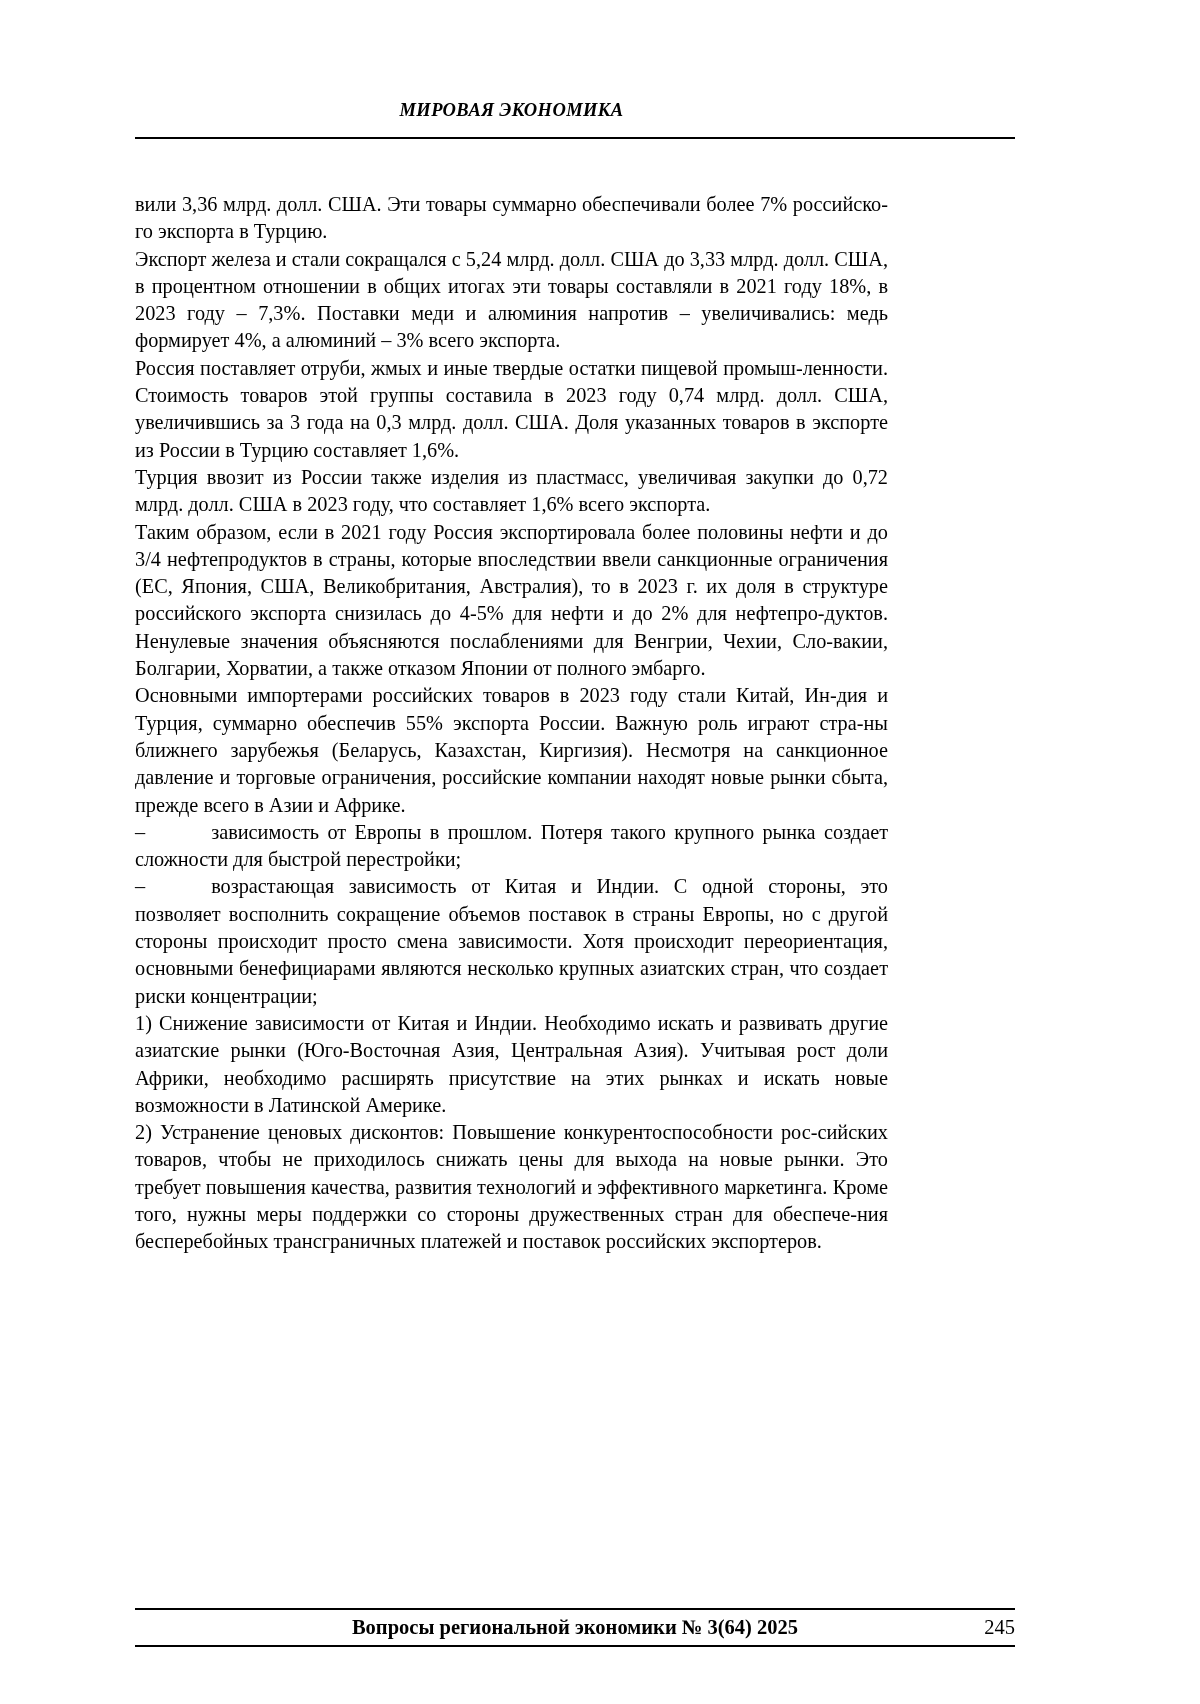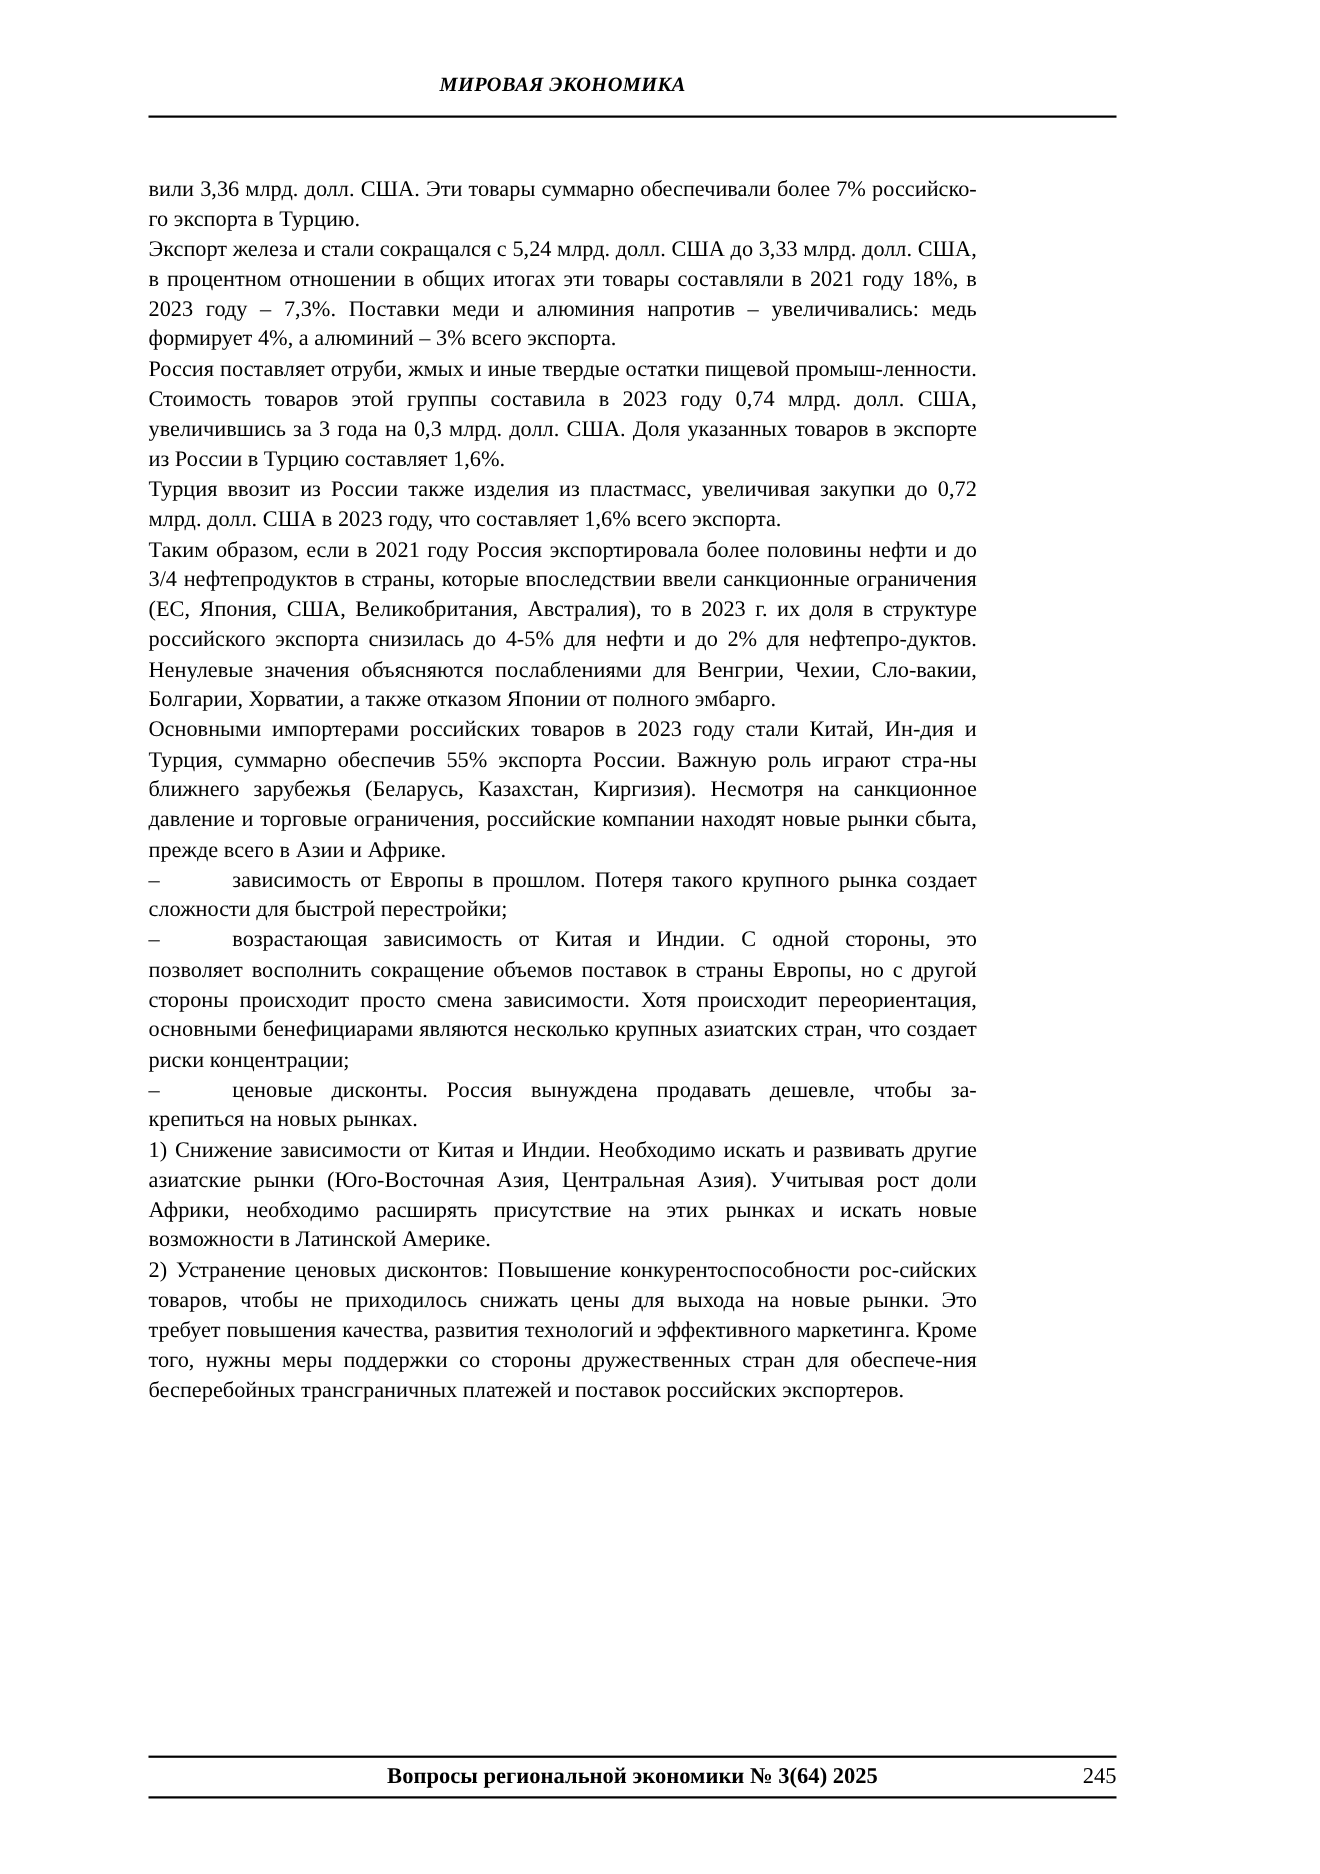--- a/index.html
+++ b/index.html
@@ -11,21 +11,21 @@
     width: 1200px;
     height: 1704px;
     font-family: "Liberation Serif", "DejaVu Serif", serif;
     color: #000000;
     position: relative;
   }
   .page {
     width: 1008px;
     height: 1704px;
     box-sizing: border-box;
-    padding: 60px 120px 40px 135px;
+    padding: 92px 120px 40px 135px;
     position: relative;
   }
   .running-head {
     text-align: center;
     font-style: italic;
     font-weight: bold;
     font-size: 18.5px;
     letter-spacing: 0.4px;
     margin-top: 8px;
     margin-bottom: 16px;
@@ -55,21 +55,21 @@
     text-indent: 46px;
   }
   .p-dashitem .dash-gap {
     display: inline-block;
     width: 66px;
   }
   .footer {
     position: absolute;
     left: 135px;
     right: 120px;
-    bottom: 69px;
+    bottom: 57px;
   }
   .rule-bottom-1 {
     border-bottom: 2.2px solid #000;
     width: 880px;
     margin: 0 auto 6px auto;
   }
   .footer-row {
     display: flex;
     align-items: baseline;
     justify-content: center;
@@ -106,21 +106,20 @@
   <div class="body-text">
     <p>вили 3,36 млрд. долл. США. Эти товары суммарно обеспечивали более 7% российско-го экспорта в Турцию.</p>
     <p class="p-indent">Экспорт железа и стали сокращался с 5,24 млрд. долл. США до 3,33 млрд. долл. США, в процентном отношении в общих итогах эти товары составляли в 2021 году 18%, в 2023 году – 7,3%. Поставки меди и алюминия напротив – увеличивались: медь формирует 4%, а алюминий – 3% всего экспорта.</p>
     <p class="p-indent">Россия поставляет отруби, жмых и иные твердые остатки пищевой промыш-ленности. Стоимость товаров этой группы составила в 2023 году 0,74 млрд. долл. США, увеличившись за 3 года на 0,3 млрд. долл. США. Доля указанных товаров в экспорте из России в Турцию составляет 1,6%.</p>
     <p class="p-indent">Турция ввозит из России также изделия из пластмасс, увеличивая закупки до 0,72 млрд. долл. США в 2023 году, что составляет 1,6% всего экспорта.</p>
     <p class="p-indent">Таким образом, если в 2021 году Россия экспортировала более половины нефти и до 3/4 нефтепродуктов в страны, которые впоследствии ввели санкционные ограничения (ЕС, Япония, США, Великобритания, Австралия), то в 2023 г. их доля в структуре российского экспорта снизилась до 4-5% для нефти и до 2% для нефтепро-дуктов. Ненулевые значения объясняются послаблениями для Венгрии, Чехии, Сло-вакии, Болгарии, Хорватии, а также отказом Японии от полного эмбарго.</p>
     <p class="p-indent">Основными импортерами российских товаров в 2023 году стали Китай, Ин-дия и Турция, суммарно обеспечив 55% экспорта России. Важную роль играют стра-ны ближнего зарубежья (Беларусь, Казахстан, Киргизия). Несмотря на санкционное давление и торговые ограничения, российские компании находят новые рынки сбыта, прежде всего в Азии и Африке.</p>
 
     <p class="p-dashitem"><span>–</span><span class="dash-gap"></span><span>зависимость от Европы в прошлом. Потеря такого крупного рынка создает сложности для быстрой перестройки;</span></p>
     <p class="p-dashitem"><span>–</span><span class="dash-gap"></span><span>возрастающая зависимость от Китая и Индии. С одной стороны, это позволяет восполнить сокращение объемов поставок в страны Европы, но с другой стороны происходит просто смена зависимости. Хотя происходит переориентация, основными бенефициарами являются несколько крупных азиатских стран, что создает риски концентрации;</span></p>
-    <p class="p-dashitem"><span>–</span><span class="dash-gap"></span><span>ценовые дисконты. Россия вынуждена продавать дешевле, чтобы за-крепиться на новых рынках.</span></p>
 
     <p class="p-indent">1) Снижение зависимости от Китая и Индии. Необходимо искать и развивать другие азиатские рынки (Юго-Восточная Азия, Центральная Азия). Учитывая рост доли Африки, необходимо расширять присутствие на этих рынках и искать новые возможности в Латинской Америке.</p>
     <p class="p-indent">2) Устранение ценовых дисконтов: Повышение конкурентоспособности рос-сийских товаров, чтобы не приходилось снижать цены для выхода на новые рынки. Это требует повышения качества, развития технологий и эффективного маркетинга. Кроме того, нужны меры поддержки со стороны дружественных стран для обеспече-ния бесперебойных трансграничных платежей и поставок российских экспортеров.</p>
   </div>
 
   <div class="footer">
     <div class="rule-bottom-1"></div>
     <div class="footer-row">
       <div class="footer-title">Вопросы региональной экономики № 3(64) 2025</div>
       <div class="footer-page">245</div>

